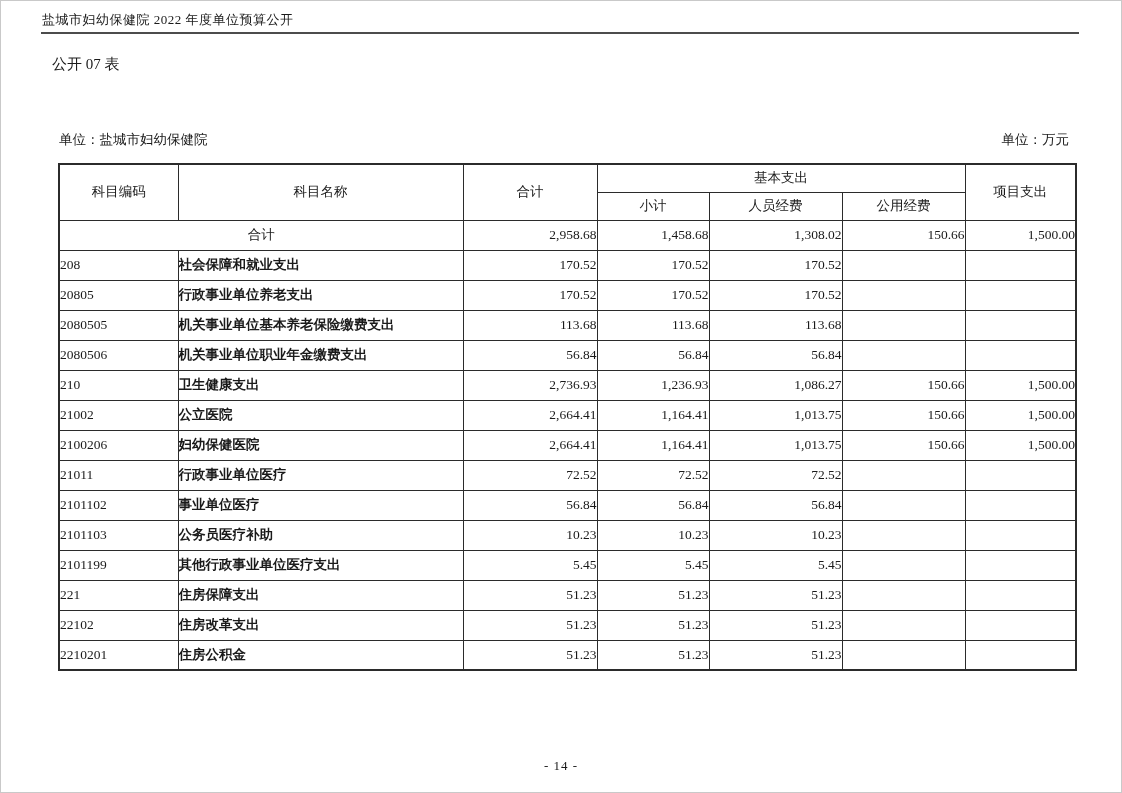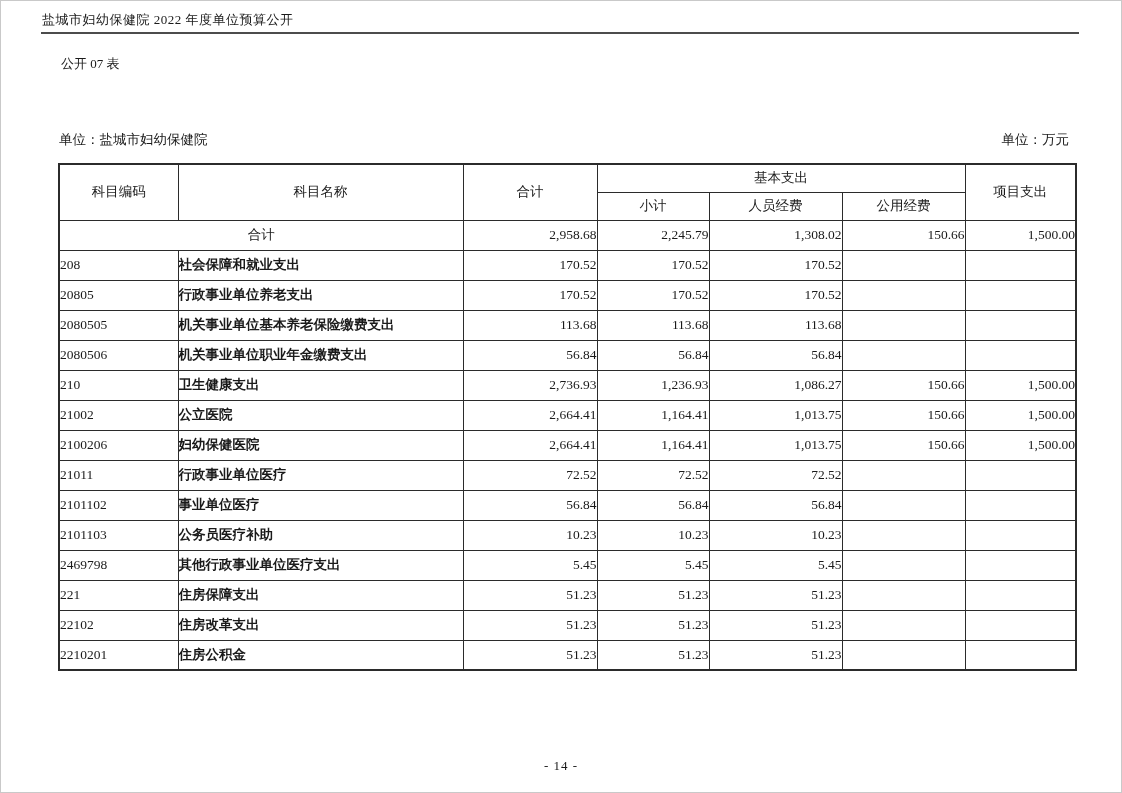--- a/index.html
+++ b/index.html
@@ -19,22 +19,22 @@
   }
   .doc-header {
     position: absolute; left: 41px; top: 10px;
     font-size: 13px; letter-spacing: 0.5px;
   }
   .header-rule {
     position: absolute; left: 40px; right: 42px; top: 31px;
     height: 2px; background: #4c4c4c;
   }
   .table-label {
-    position: absolute; left: 60px; top: 54px;
-    font-size: 13px;
+    position: absolute; left: 51px; top: 54px;
+    font-size: 15px;
   }
   .title {
     position: absolute; top: 84px; left: 0; width: 100%;
     margin: 0; text-align: center;
     font-family: "Liberation Sans", "DejaVu Sans", sans-serif;
     font-size: 27px; font-weight: bold; letter-spacing: 2px;
   }
   .unit-row {
     position: absolute; top: 130px; left: 58px; right: 52px;
     display: flex; justify-content: space-between;
@@ -101,21 +101,21 @@
       <tr>
         <th>小计</th>
         <th>人员经费</th>
         <th>公用经费</th>
       </tr>
     </thead>
     <tbody>
       <tr>
         <td colspan="2" class="c-label">合计</td>
         <td class="c-num">2,958.68</td>
-        <td class="c-num">2,245.79</td>
+        <td class="c-num">1,458.68</td>
         <td class="c-num">1,308.02</td>
         <td class="c-num">150.66</td>
         <td class="c-num">1,500.00</td>
       </tr>
 
     <tr>
           <td class="c-code">208</td>
           <td class="c-name">社会保障和就业支出</td>
           <td class="c-num">170.52</td>
           <td class="c-num">170.52</td>
@@ -198,21 +198,21 @@
         <tr>
           <td class="c-code">2101103</td>
           <td class="c-name">公务员医疗补助</td>
           <td class="c-num">10.23</td>
           <td class="c-num">10.23</td>
           <td class="c-num">10.23</td>
           <td class="c-num"></td>
           <td class="c-num"></td>
         </tr>
         <tr>
-          <td class="c-code">2469798</td>
+          <td class="c-code">2101199</td>
           <td class="c-name">其他行政事业单位医疗支出</td>
           <td class="c-num">5.45</td>
           <td class="c-num">5.45</td>
           <td class="c-num">5.45</td>
           <td class="c-num"></td>
           <td class="c-num"></td>
         </tr>
         <tr>
           <td class="c-code">221</td>
           <td class="c-name">住房保障支出</td>

